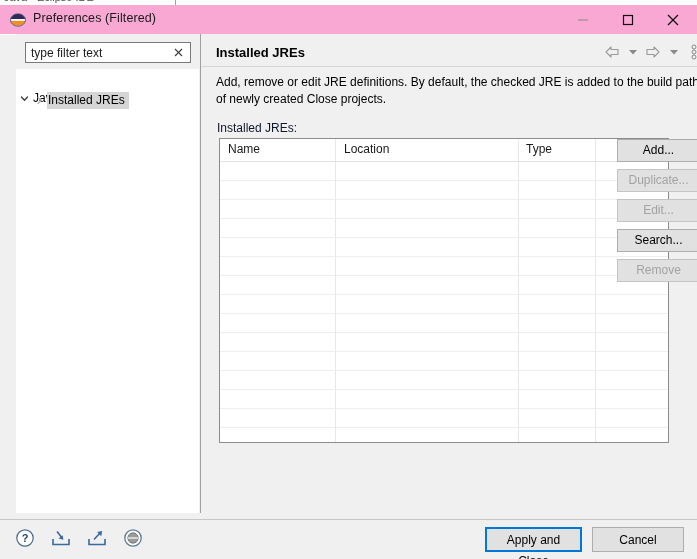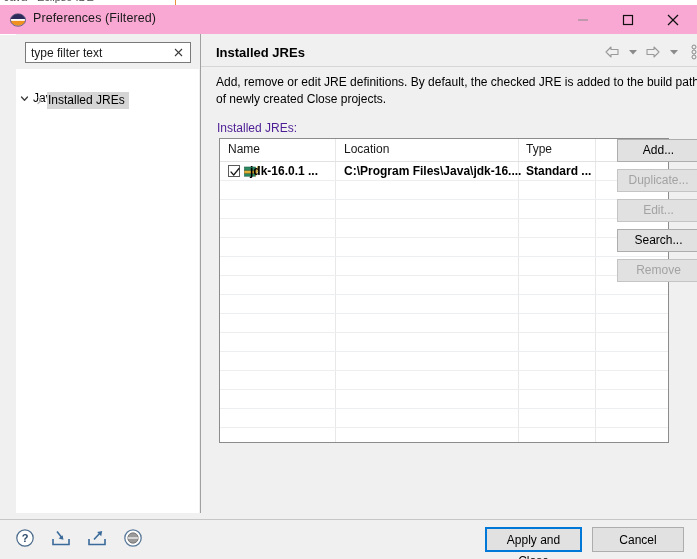--- a/index.html
+++ b/index.html
@@ -184,21 +184,21 @@
     left: 15px; top: 40px;
     width: 487px;
     font-size: 12px;
     line-height: 17px;
     color: #000000;
   }
   .list-label {
     position: absolute;
     left: 16px; top: 87px;
     font-size: 12px;
-    color: #4c1d95;
+    color: #0f172a;
   }
 
   
   .table-wrap {
     position: absolute;
     left: 18px; top: 104px;
     width: 450px; height: 305px;
     background: #ffffff;
     border: 1px solid #8c8c8c;
     box-sizing: border-box;
@@ -467,38 +467,20 @@
           <span class="th th-type">Type</span>
           <span class="col-sep" style="left:115px;height:22px;"></span>
           <span class="col-sep" style="left:298px;height:22px;"></span>
           <span class="col-sep" style="left:375px;height:22px;"></span>
         </div>
         <div class="tbody">
           <span class="col-sep" style="left:115px;height:281px;"></span>
           <span class="col-sep" style="left:298px;height:281px;"></span>
           <span class="col-sep" style="left:375px;height:281px;"></span>
 
-          <div class="trow">
-            <span class="row-check">
-              <svg width="10" height="10" viewBox="0 0 10 10">
-                <polyline points="1,5 3.7,8 9,1.5" fill="none" stroke="#1a1a1a" stroke-width="1.2" stroke-linecap="round" stroke-linejoin="round"></polyline>
-              </svg>
-            </span>
-            <span class="jre-icon">
-              <svg width="16" height="13" viewBox="0 0 16 13">
-                <rect x="0.5" y="8" width="11" height="3.2" fill="#2b8a63" stroke="#1d5e45" stroke-width="0.6"></rect>
-                <rect x="0.5" y="5" width="11" height="3.2" fill="#e8b33a" stroke="#9c7718" stroke-width="0.6"></rect>
-                <rect x="0.5" y="2" width="11" height="3.2" fill="#2b8a63" stroke="#1d5e45" stroke-width="0.6"></rect>
-                <path d="M11.5 11.3 L15.5 1.5 L13.6 1.5 L11.5 8.2 Z" fill="#f2c94c" stroke="#9c7718" stroke-width="0.6"></path>
-              </svg>
-            </span>
-            <span class="cell cell-name">jdk-16.0.1 ...</span>
-            <span class="cell cell-loc">C:\Program Files\Java\jdk-16....</span>
-            <span class="cell cell-type">Standard ...</span>
-          </div>
 
           <div class="trow"></div>
           <div class="trow"></div>
           <div class="trow"></div>
           <div class="trow"></div>
           <div class="trow"></div>
           <div class="trow"></div>
           <div class="trow"></div>
           <div class="trow"></div>
           <div class="trow"></div>

